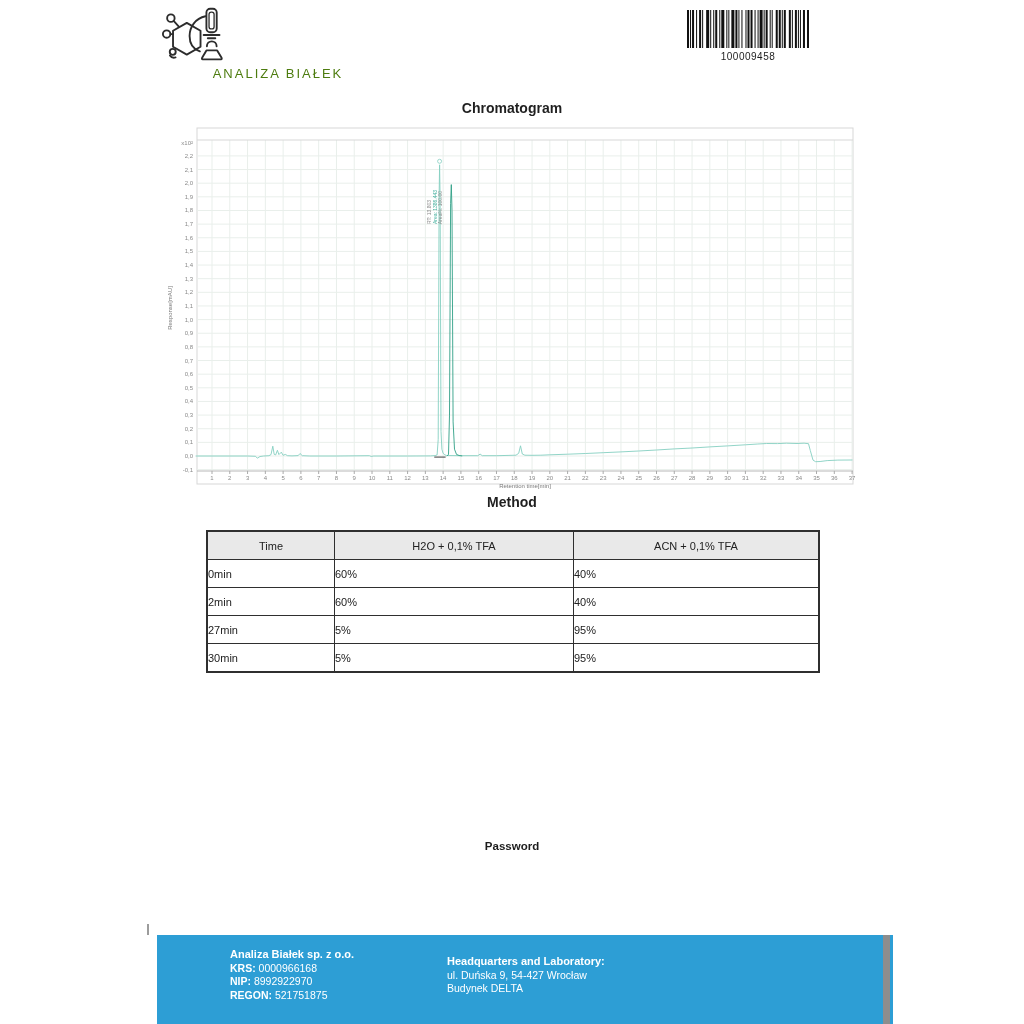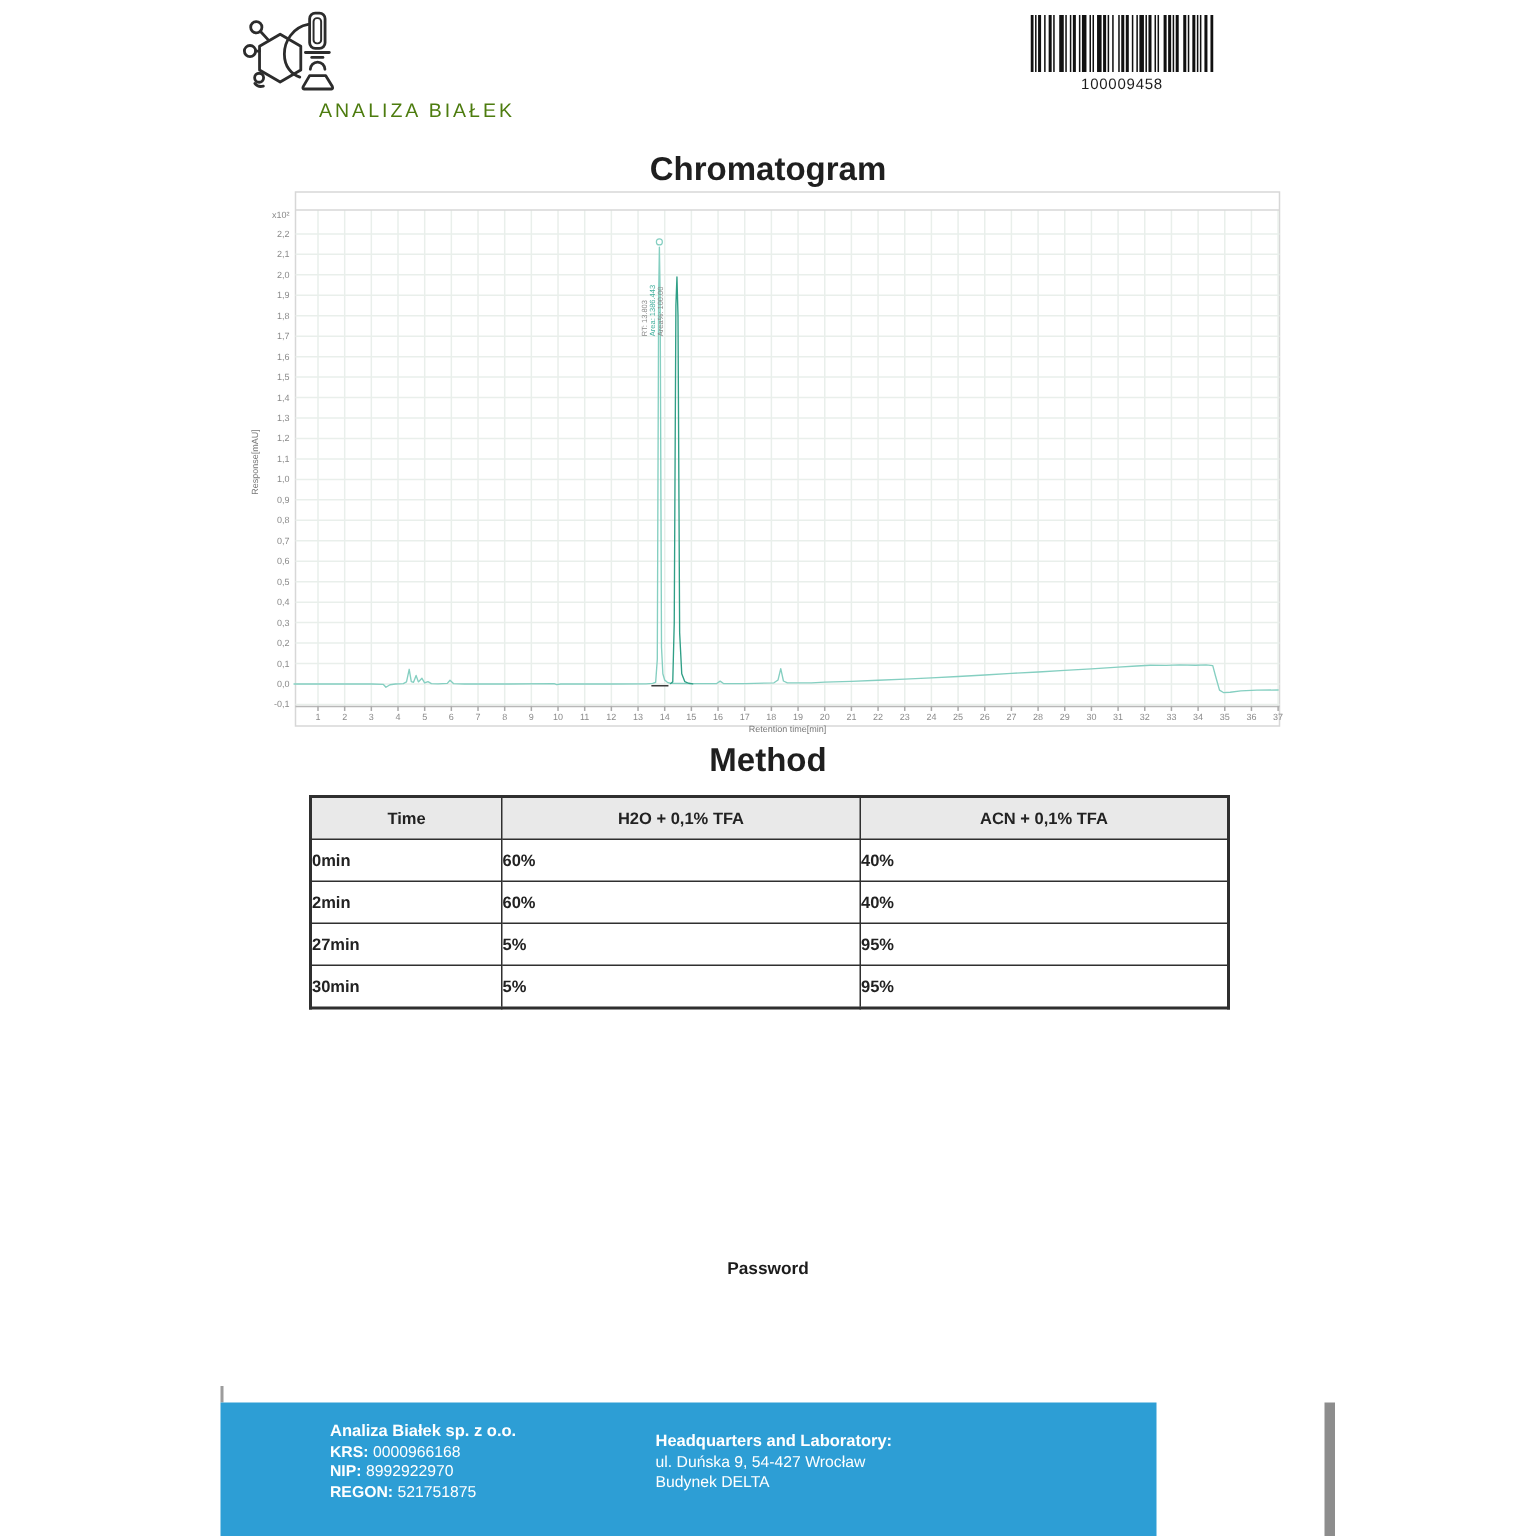--- a/index.html
+++ b/index.html
@@ -7,40 +7,40 @@
     width:1024px;height:1024px;background:#ffffff;position:relative;
     font-family:"Liberation Sans", sans-serif;color:#222;overflow:hidden;
   }
   .abs{position:absolute;}
   
   .logo-block{left:160px;top:6px;width:236px;text-align:center;}
   .brand-name{margin-top:2px;font-size:13px;letter-spacing:2px;color:#4d7c0f;white-space:nowrap;}
   .barcode-block{left:687px;top:10px;width:122px;text-align:center;}
   .barcode-number{margin-top:3px;font-size:10px;color:#1d1d1d;letter-spacing:.5px;}
   
-  .section-title{left:0;width:1024px;text-align:center;font-size:22px;font-weight:700;color:#1f1f1f;}
+  .section-title{left:0;width:1024px;text-align:center;font-size:14px;font-weight:700;color:#1f1f1f;}
   .title-chromatogram{top:100px;}
   .title-method{top:494px;}
   
   .chart-wrap{left:160px;top:127px;width:700px;height:364px;}
   svg{display:block;font-family:"Liberation Sans",sans-serif;}
   
   table.method{left:206px;top:530px;width:612px;border-collapse:collapse;position:absolute;
     font-size:11px;color:#222;table-layout:fixed;}
   table.method th,table.method td{border:1px solid #2f2f2f;height:27px;
-    font-weight:700;padding:0;}
+    font-weight:400;padding:0;}
   table.method{border:2px solid #2f2f2f;}
   table.method thead th{background:#e9e9e9;}
   .col-time{width:126px;}.col-h2o{width:238px;}.col-acn{width:244px;}
   
   .password-block{left:0;top:840px;width:1024px;text-align:center;}
   .password-label{font-size:11.5px;font-weight:700;color:#1c1c1c;}
   .password-value{margin-top:9px;font-size:10.5px;color:#333;}
   
-  .footer{left:147px;top:935px;width:624px;height:89px;}
+  .footer{left:157px;top:935px;width:736px;height:89px;}
   .footer-col{position:absolute;color:#fff;font-size:10.5px;line-height:13.5px;white-space:nowrap;}
   .footer-col .hd{font-weight:700;font-size:11px;}
   .footer-col b{font-weight:700;}
   .edge-strip{left:883px;top:935px;width:7px;height:89px;background:#8d8d8d;}
   .edge-tick{left:147px;top:924px;width:2px;height:11px;background:#9c9c9c;}
 </style>
 </head>
 <body>
 
 <div class="abs logo-block">

